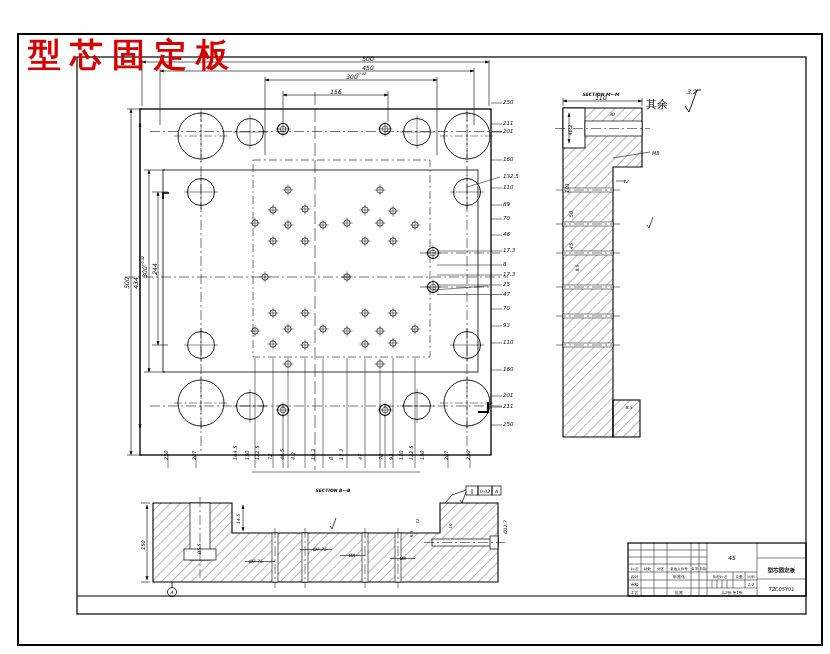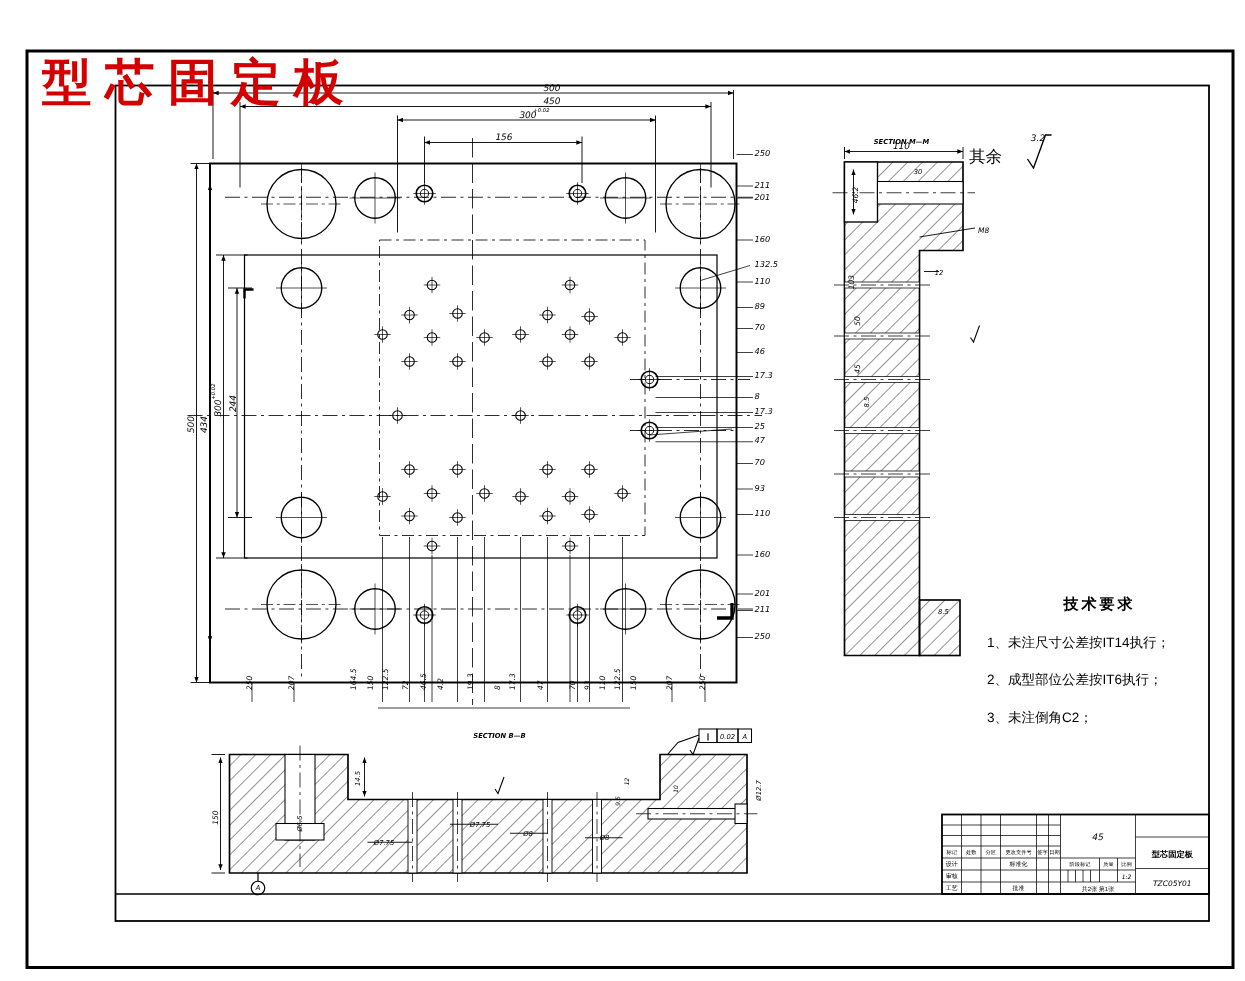--- a/index.html
+++ b/index.html
@@ -419,20 +419,14 @@
         <text x="751" y="577.5" font-size="3.5" text-anchor="middle" class="dl cj">比例</text>
         <text x="751" y="586" font-size="4" text-anchor="middle" class="dl">1:2</text>
         <text x="732" y="594" font-size="4" text-anchor="middle" class="dl cj">共2张 第1张</text>
         <text x="781.5" y="571.5" font-size="5.5" text-anchor="middle" font-weight="bold" class="dl cj">型芯固定板</text>
         <text x="781.5" y="590.5" font-size="5" text-anchor="middle" class="dl">TZC05Y01</text>
       </g>
 </svg>
 
 <div id="drawing-title" style="color: rgb(212, 0, 0);">型芯固定板</div>
 
-<div id="tech">
-  <div class="th">技术要求</div>
-  <div class="ti">1、未注尺寸公差按IT14执行；</div>
-  <div class="ti">2、成型部位公差按IT6执行；</div>
-  <div class="ti">3、未注倒角C2；</div>
+
 </div>
 
-</div>
-
 </body></html>

